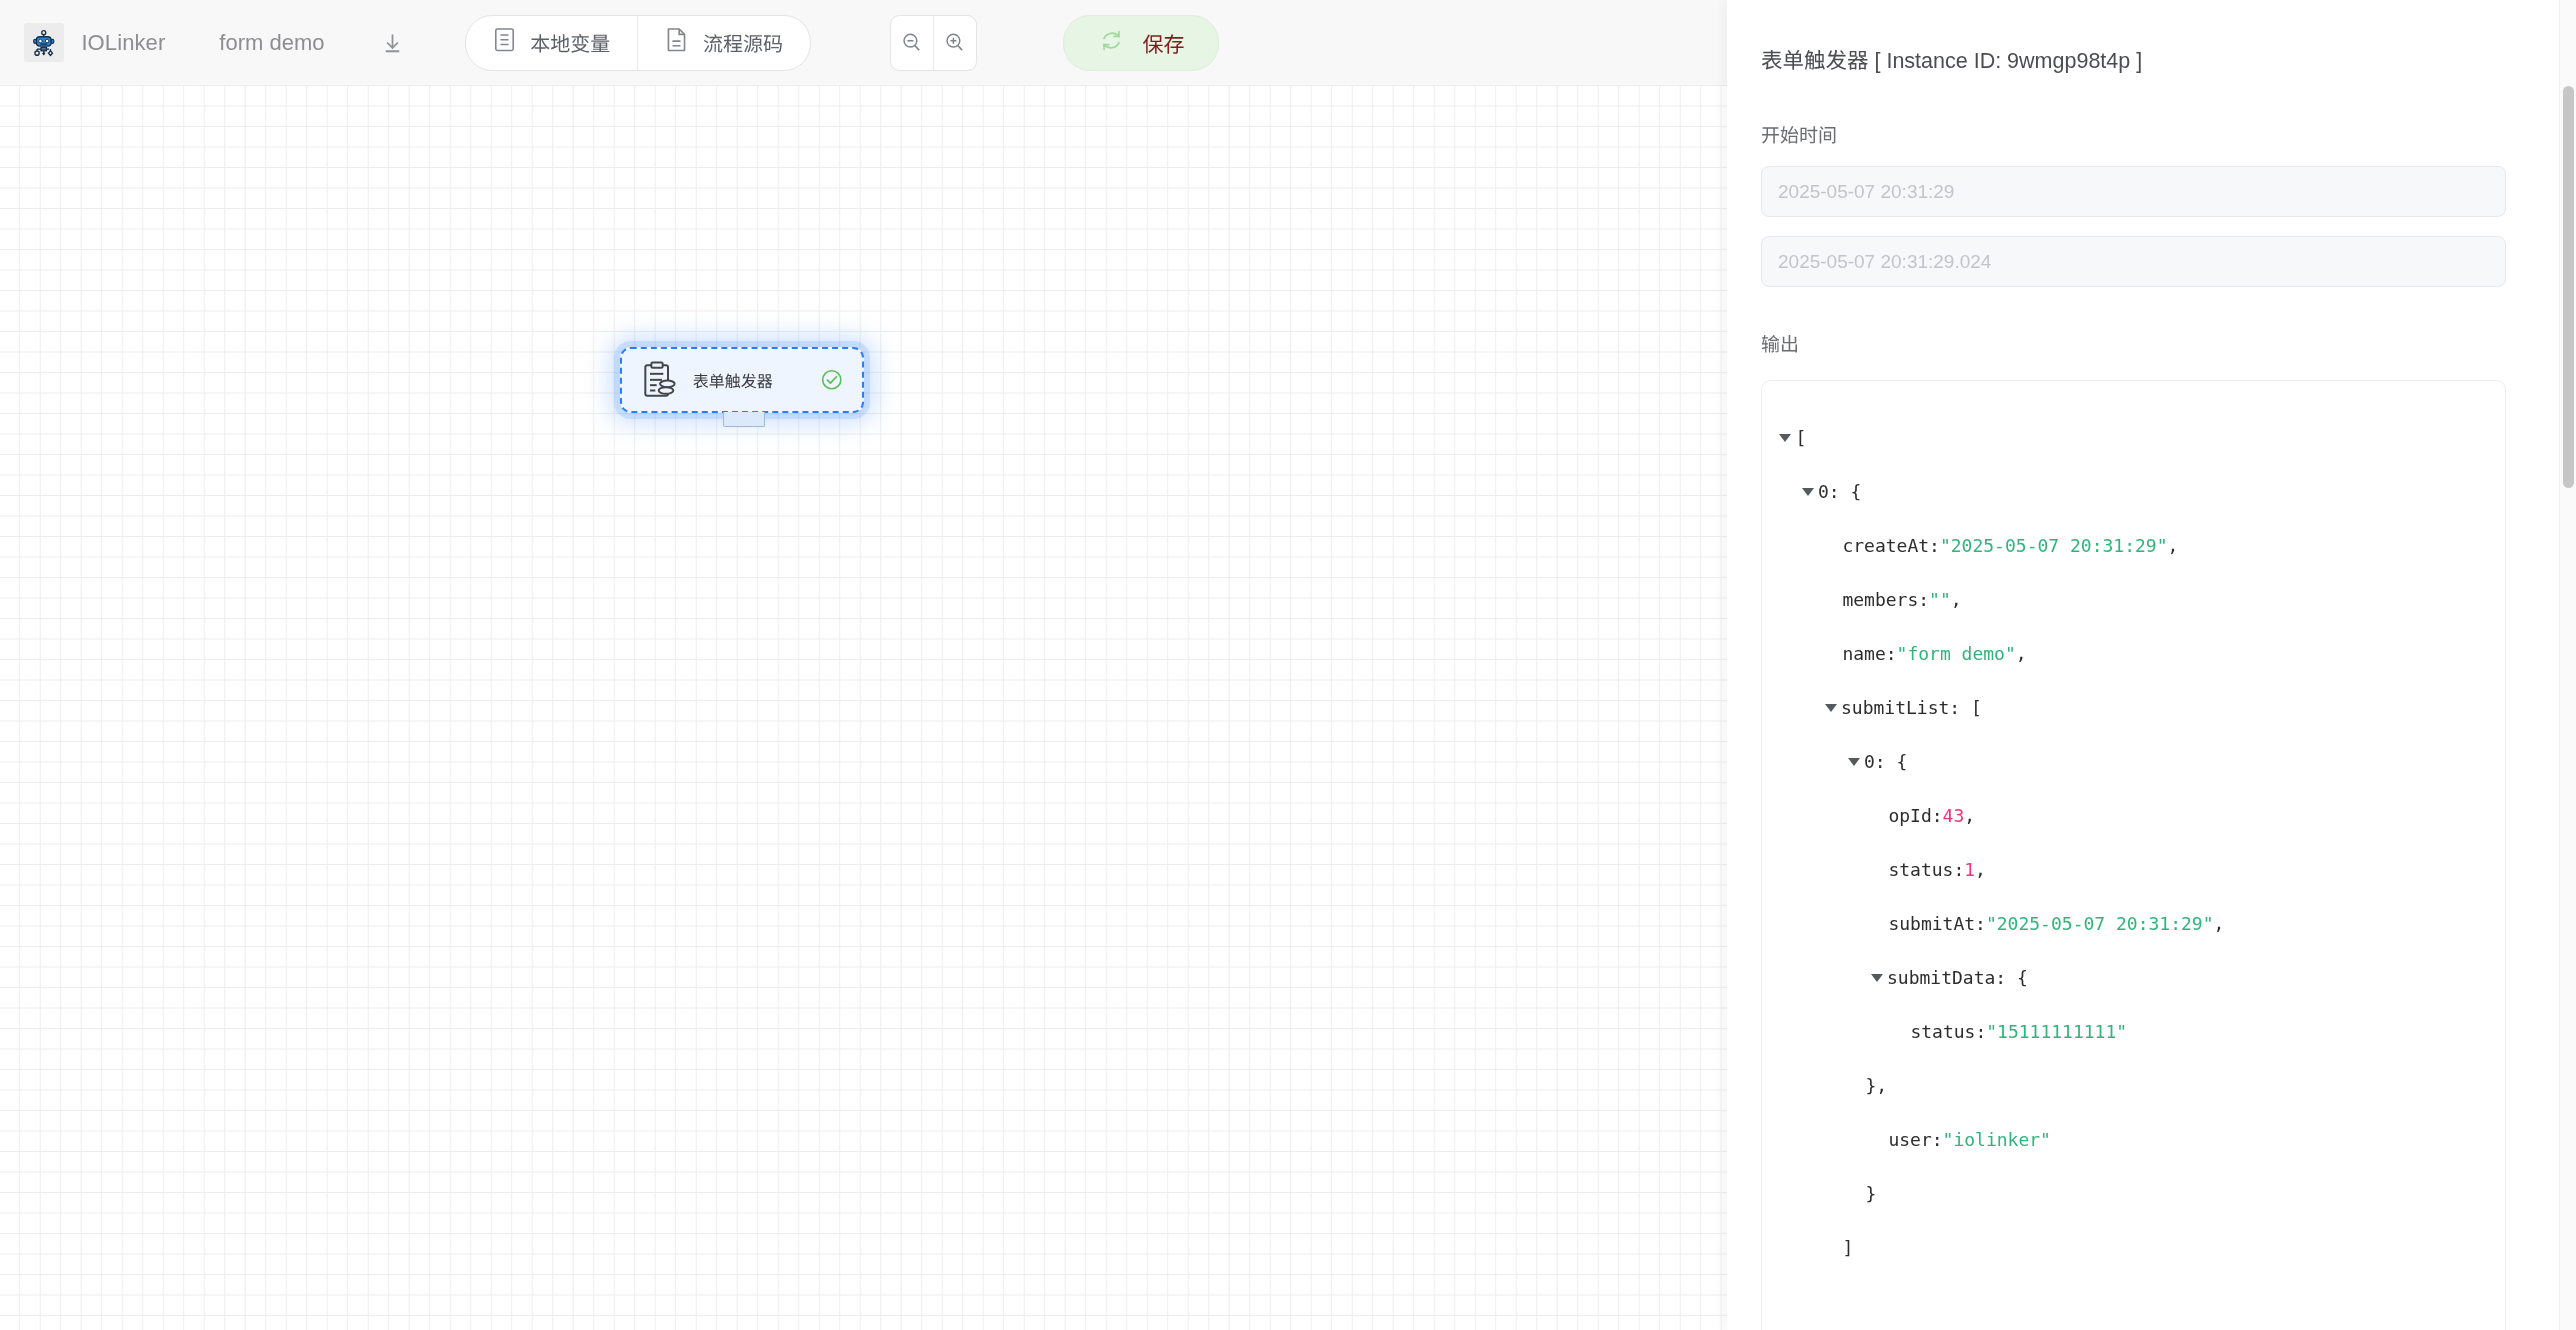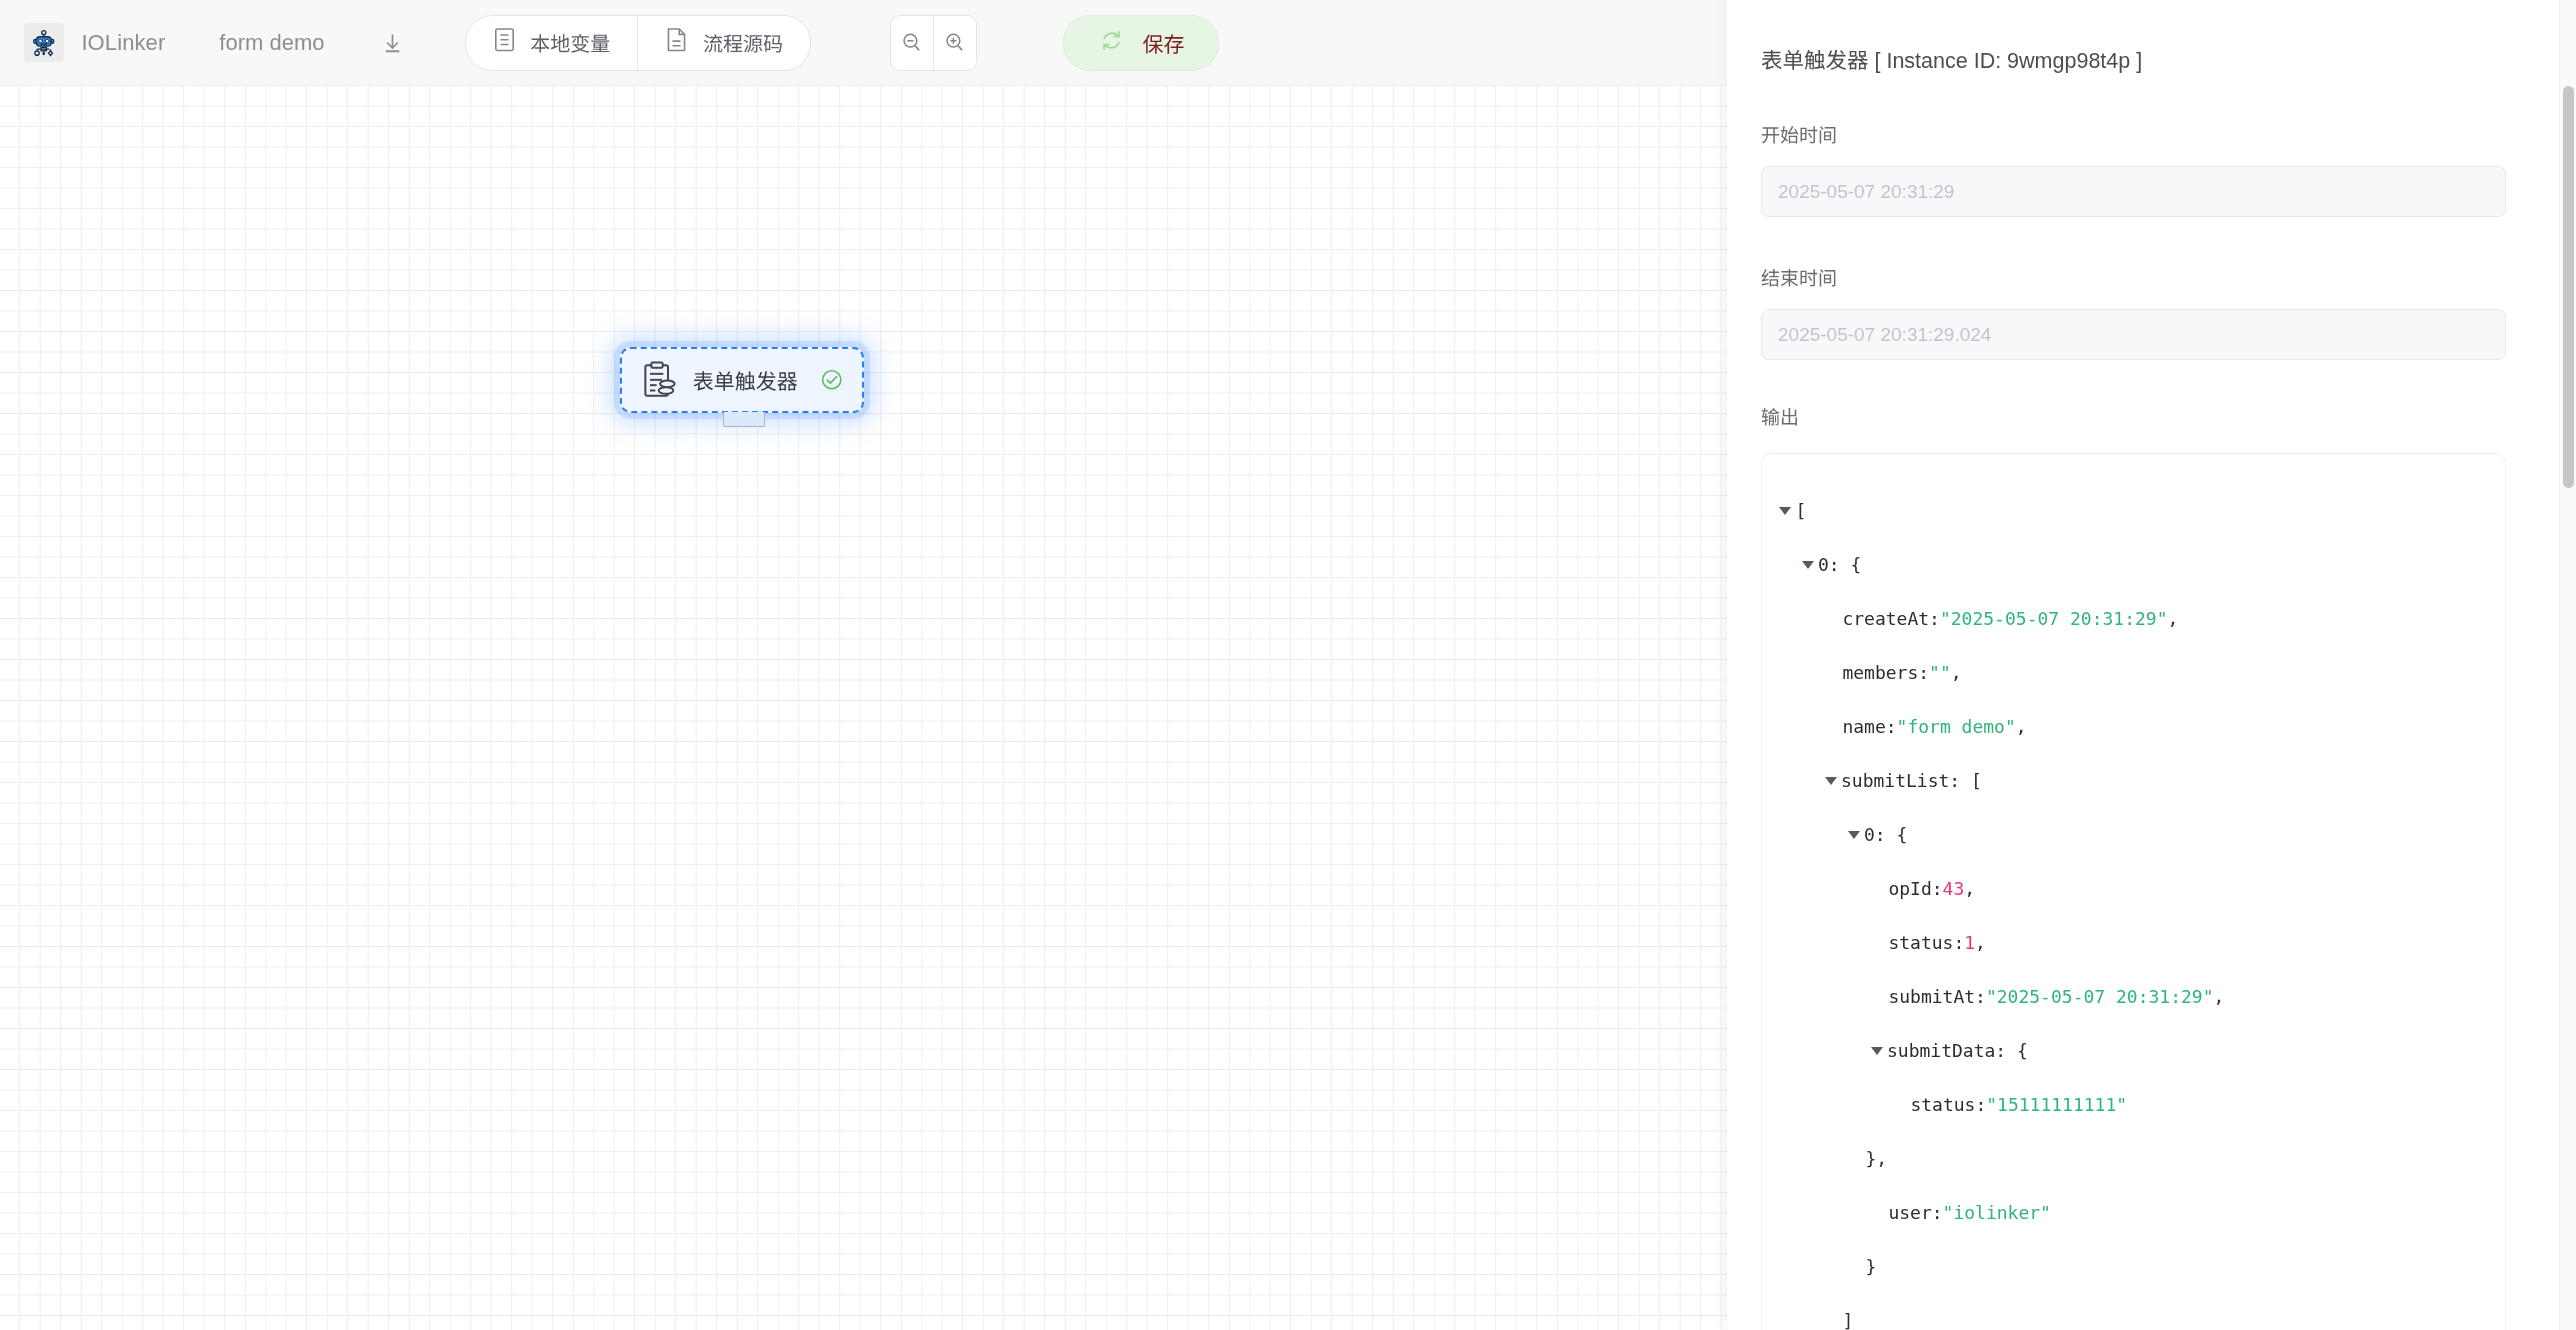--- a/index.html
+++ b/index.html
@@ -167,21 +167,21 @@
     display: flex;
     align-items: center;
     padding: 0 17.4px 0 20px;
     box-shadow: 0 0 0 6px rgba(64,140,250,0.16),
                 0 0 23px 10.7px rgba(64,140,250,0.26);
     cursor: pointer;
   }
   .flow-node .node-icon { flex: 0 0 auto; display:flex; align-items:center; }
   .flow-node .node-title {
     margin-left: 14.8px;
-    font-size: 21px;
+    font-size: 16px;
     color: #3a3c41;
     white-space: nowrap;
     flex: 1 1 auto;
   }
   .flow-node .node-status { flex: 0 0 auto; display:flex; align-items:center; margin-left: 5.4px;}
 
   .node-port {
     position: absolute;
     left: 723px;
     top: 327px;
@@ -425,21 +425,20 @@
     <div class="node-port"></div>
   </div>
 
   <div class="panel">
     <div class="panel-inner">
       <h1 class="panel-title">表单触发器 [ Instance ID: 9wmgp98t4p ]</h1>
 
       <div class="field-label">开始时间</div>
       <div class="field-input">2025-05-07 20:31:29</div>
 
-      <div class="field-label">结束时间</div>
       <div class="field-input">2025-05-07 20:31:29.024</div>
 
       <div class="output-label">输出</div>
 
       <div class="json-box">
         <div class="json-tree" id="json-tree">
             <div class="jrow" style="padding-left: 17.4px;">
               <span class="caret"></span>
               <span class="jpunct">[</span>
             </div>

